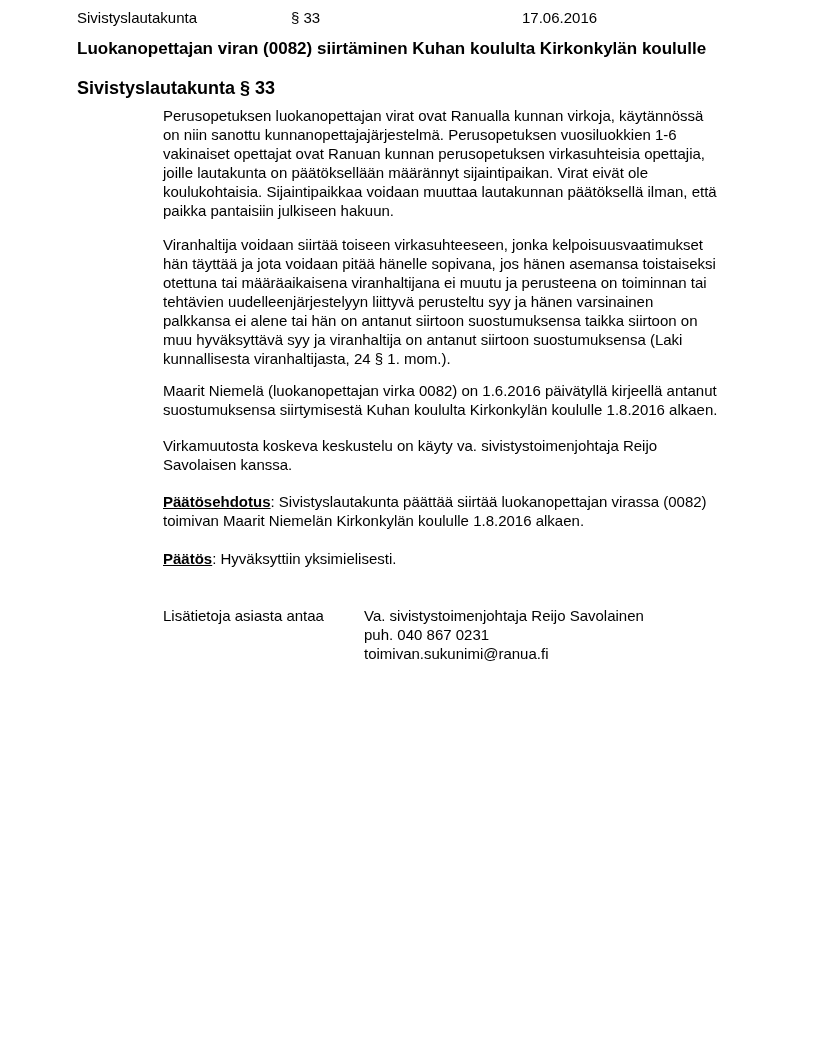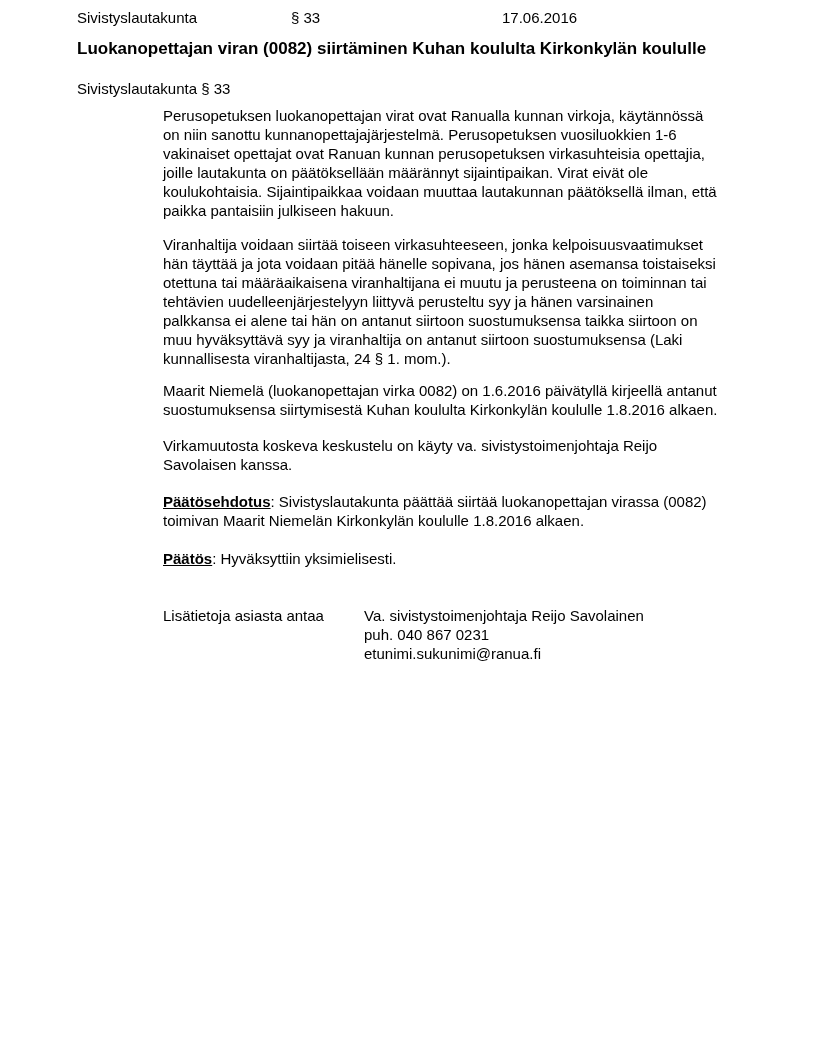--- a/index.html
+++ b/index.html
@@ -18,37 +18,38 @@
     overflow: hidden;
   }
   .doc-header {
     position: relative;
     height: 19px;
     font-size: 15px;
     line-height: 19px;
   }
   .doc-header .hdr-left   { position: absolute; left: 0; }
   .doc-header .hdr-center { position: absolute; left: 214px; }
-  .doc-header .hdr-right  { position: absolute; left: 425px; }
+  .doc-header .hdr-right  { position: absolute; left: 445px; }
   .doc-title {
     margin-top: 11px;
     max-width: 640px;
     font-size: 17px;
     line-height: 22px;
     font-weight: bold;
   }
   .case-number {
     margin-top: 18px;
     font-size: 15px;
     line-height: 19px;
   }
   .section-heading {
     margin-top: 19px;
-    font-size: 15px;
+    font-size: 18px;
     line-height: 19px;
+    font-weight: bold;
   }
   .body-block {
     margin-left: 86px;
     max-width: 580px;
     font-size: 15px;
     line-height: 19px;
   }
   .para-1 { margin-top: 8px; }
   .para-2 { margin-top: 15px; }
   .para-3 { margin-top: 13px; }
@@ -95,17 +96,17 @@
 
   <p class="body-block proposal-paragraph"><span class="label">Päätösehdotus</span><span>: Sivistyslautakunta päättää siirtää luokanopettajan virassa (0082) toimivan Maarit Niemelän Kirkonkylän koululle 1.8.2016 alkaen.</span></p>
 
   <p class="body-block decision-paragraph"><span class="label">Päätös</span><span>: Hyväksyttiin yksimielisesti.</span></p>
 
   <div class="contact-block">
     <div>Lisätietoja asiasta antaa</div>
     <div class="contact-lines">
       <div>Va. sivistystoimenjohtaja Reijo Savolainen</div>
       <div>puh. 040 867 0231</div>
-      <div>etunimi.sukunimi@ranua.fi</div>
+      <div>toimivan.sukunimi@ranua.fi</div>
     </div>
   </div>
 
 </div>
 
 </body></html>

